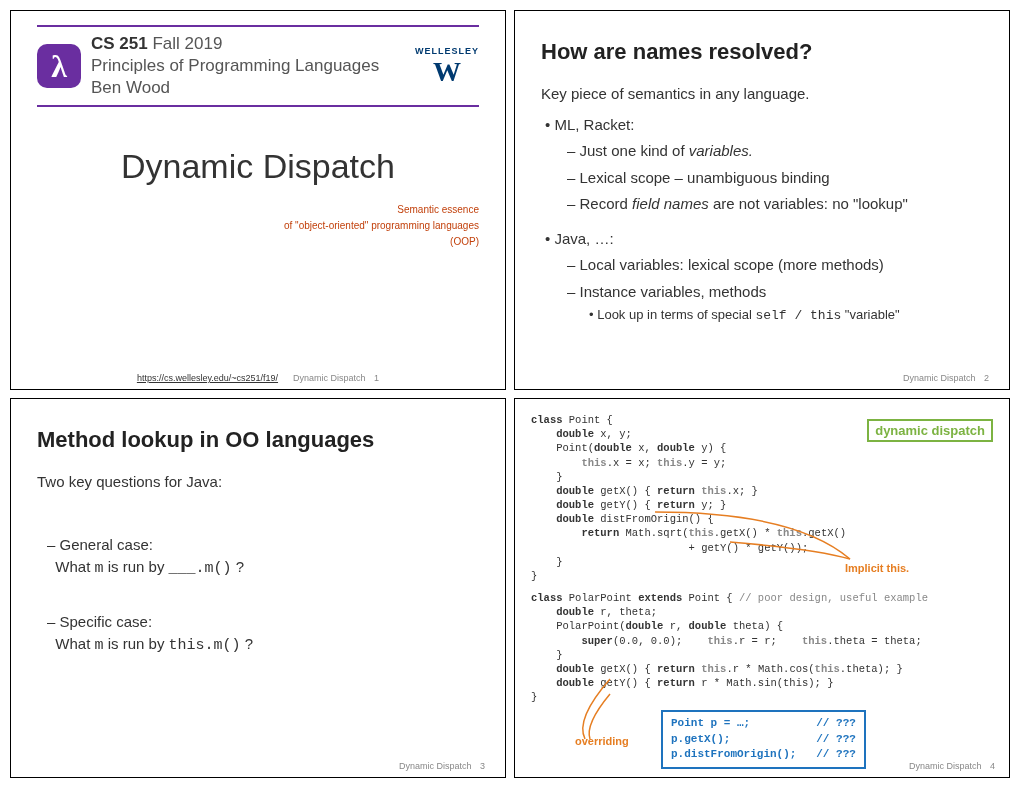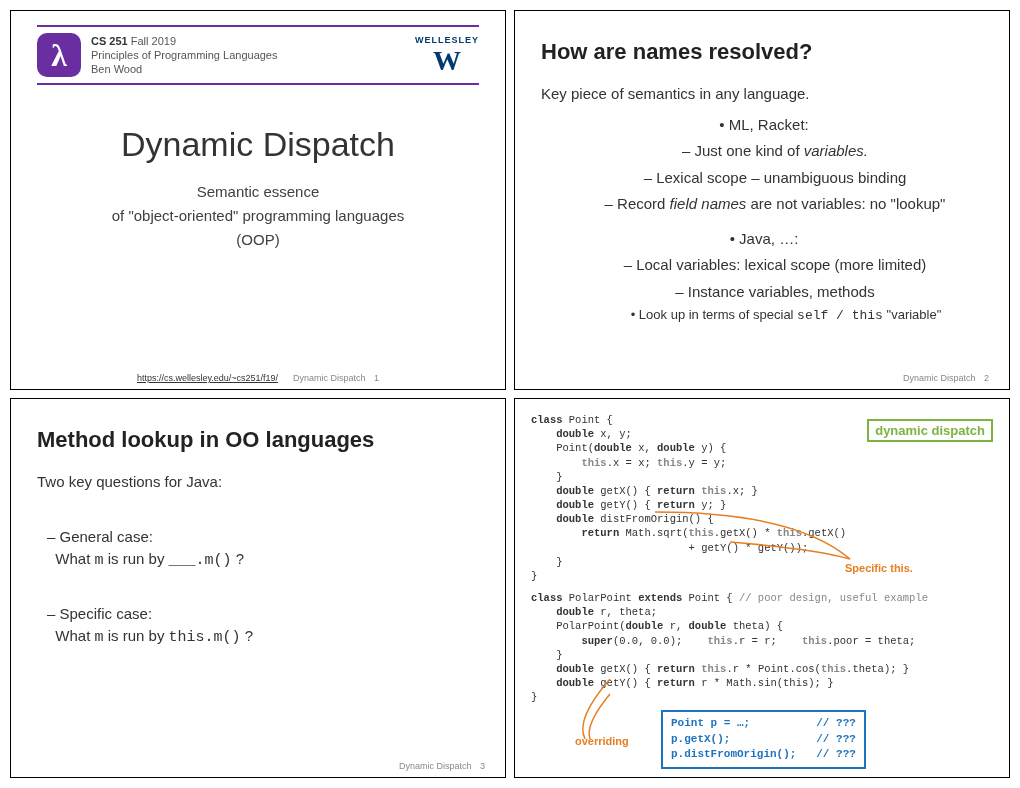--- a/index.html
+++ b/index.html
@@ -40,21 +40,21 @@
     border-radius: 10px;
     color: #fff;
     font-size: 32px;
     font-weight: bold;
     display: flex;
     align-items: center;
     justify-content: center;
     margin-right: 10px;
     font-family: serif;
   }
-  .course-info { flex: 1; font-size: 11px; color: #555; line-height: 1.3; }
+  .course-info { flex: 1; font-size: 17px; color: #555; line-height: 1.3; }
   .course-info .line1 b { color: #333; }
   .wellesley-logo {
     display: flex;
     flex-direction: column;
     align-items: center;
     font-size: 9px;
     color: #003a70;
     font-weight: bold;
     letter-spacing: 1px;
   }
@@ -66,23 +66,23 @@
     margin-top: 2px;
   }
   .big-title {
     font-size: 34px;
     color: #333;
     text-align: center;
     margin: 0 0 16px;
     font-weight: 400;
   }
   .subtitle {
-    text-align: center;
-    color: #404040;
-    font-size: 15px;
+    text-align: right;
+    color: #c2410c;
+    font-size: 10px;
     line-height: 1.6;
   }
   .footer {
     position: absolute;
     bottom: 6px;
     left: 0;
     right: 0;
     text-align: center;
     font-size: 9px;
     color: #888;
@@ -91,21 +91,21 @@
   .footer .label { margin-right: 6px; }
   
   h2.slide-title {
     font-size: 22px;
     font-weight: bold;
     color: #222;
     margin: 14px 0 18px;
   }
   .body-text { font-size: 15px; color: #333; line-height: 1.5; }
   ul.bul { list-style: none; padding-left: 4px; margin: 8px 0; }
-  ul.bul > li { margin-bottom: 4px; text-align: center; }
+  ul.bul > li { margin-bottom: 4px; }
   ul.bul > li::before { content: "• "; }
   ul.dash { list-style: none; padding-left: 22px; margin: 4px 0; }
   ul.dash > li::before { content: "– "; }
   ul.dash > li { margin-bottom: 4px; }
   ul.dot2 { list-style: none; padding-left: 22px; margin: 2px 0; font-size: 13px; }
   ul.dot2 > li::before { content: "• "; }
   .mono { font-family: "Courier New", monospace; }
   i.em { font-style: italic; }
   
   .slide4 { padding: 14px 12px 10px 16px; font-size: 11px; }
@@ -188,39 +188,39 @@
     <ul class="bul body-text">
       <li><span>ML, Racket:</span>
         <ul class="dash">
           <li><span>Just one kind of </span><i class="em">variables.</i></li>
           <li>Lexical scope – unambiguous binding</li>
           <li><span>Record </span><i class="em">field names</i><span> are not variables: no "lookup"</span></li>
         </ul>
       </li>
       <li style="margin-top:12px;"><span>Java, …:</span>
         <ul class="dash">
-          <li>Local variables: lexical scope (more limited)</li>
+          <li>Local variables: lexical scope (more methods)</li>
           <li><span>Instance variables, methods</span>
             <ul class="dot2">
               <li><span>Look up in terms of special </span><span class="mono">self / this</span><span> "variable"</span></li>
             </ul>
           </li>
         </ul>
       </li>
     </ul>
     <div class="footer" style="text-align:right; right:20px;">
       <span class="label">Dynamic Dispatch</span>
       <span>2</span>
     </div>
   </div>
 
   <div class="slide">
     <h2 class="slide-title">Method lookup in OO languages</h2>
     <div class="body-text">Two key questions for Java:</div>
-    <ul class="dash body-text" style="margin-top:32px; padding-left:10px;">
+    <ul class="dash body-text" style="margin-top:40px; padding-left:10px;">
       <li>
         <span>General case:</span><br>
         &nbsp;&nbsp;<span>What </span><span class="mono">m</span><span> is run by </span><span class="mono">___.m()</span><span> ?</span>
       </li>
       <li style="margin-top:30px;">
         <span>Specific case:</span><br>
         &nbsp;&nbsp;<span>What </span><span class="mono">m</span><span> is run by </span><span class="mono">this.m()</span><span> ?</span>
       </li>
     </ul>
     <div class="footer" style="text-align:right; right:20px;">
@@ -242,35 +242,39 @@
 <span class="kw">    double</span><span> distFromOrigin() {</span>
 <span class="kw">        return</span><span> Math.sqrt(</span><span class="kw gray">this</span><span>.getX() * </span><span class="kw gray">this</span><span>.getX()</span>
 <span>                         + getY() * getY());</span>
 <span>    }</span>
 <span>}</span>
 </pre>
 
 <pre class="code" style="margin-top:8px;"><span class="kw">class</span><span> PolarPoint </span><span class="kw">extends</span><span> Point { </span><span class="gray">// poor design, useful example</span>
 <span class="kw">    double</span><span> r, theta;</span>
 <span>    PolarPoint(</span><span class="kw">double</span><span> r, </span><span class="kw">double</span><span> theta) {</span>
-<span class="kw">        super</span><span>(0.0, 0.0);    </span><span class="kw gray">this</span><span>.r = r;    </span><span class="kw gray">this</span><span>.poor = theta;</span>
+<span class="kw">        super</span><span>(0.0, 0.0);    </span><span class="kw gray">this</span><span>.r = r;    </span><span class="kw gray">this</span><span>.theta = theta;</span>
 <span>    }</span>
-<span class="kw">    double</span><span> getX() { </span><span class="kw">return</span><span> </span><span class="kw gray">this</span><span>.r * Point.cos(</span><span class="kw gray">this</span><span>.theta); }</span>
+<span class="kw">    double</span><span> getX() { </span><span class="kw">return</span><span> </span><span class="kw gray">this</span><span>.r * Math.cos(</span><span class="kw gray">this</span><span>.theta); }</span>
 <span class="kw">    double</span><span> getY() { </span><span class="kw">return</span><span> r * Math.sin(this); }</span>
 <span>}</span></pre>
 
-    <div class="callout-impl" style="top:163px; left:330px;">Specific this.</div>
+    <div class="callout-impl" style="top:163px; left:330px;">Implicit this.</div>
     <div class="callout-impl" style="bottom:30px; left:60px;">overriding</div>
 
     <svg class="arrow" style="top:100px; left:0;" width="480" height="260">
       <path d="M 140 13 Q 280 13 335 60" stroke="#e67e22" stroke-width="1.5" fill="none"></path>
       <path d="M 215 43 Q 300 50 335 60" stroke="#e67e22" stroke-width="1.5" fill="none"></path>
       <path d="M 95 180 Q 60 220 70 240" stroke="#e67e22" stroke-width="1.5" fill="none"></path>
       <path d="M 95 195 Q 70 225 75 240" stroke="#e67e22" stroke-width="1.5" fill="none"></path>
     </svg>
 
     <div class="codebox"><span>Point p = …;          // ???</span>
 <span>p.getX();             // ???</span>
 <span>p.distFromOrigin();   // ???</span></div>
 
+    <div class="footer" style="text-align:right; right:14px;">
+      <span class="label">Dynamic Dispatch</span>
+      <span>4</span>
+    </div>
   </div>
 
 </div>
 
 </body></html>

